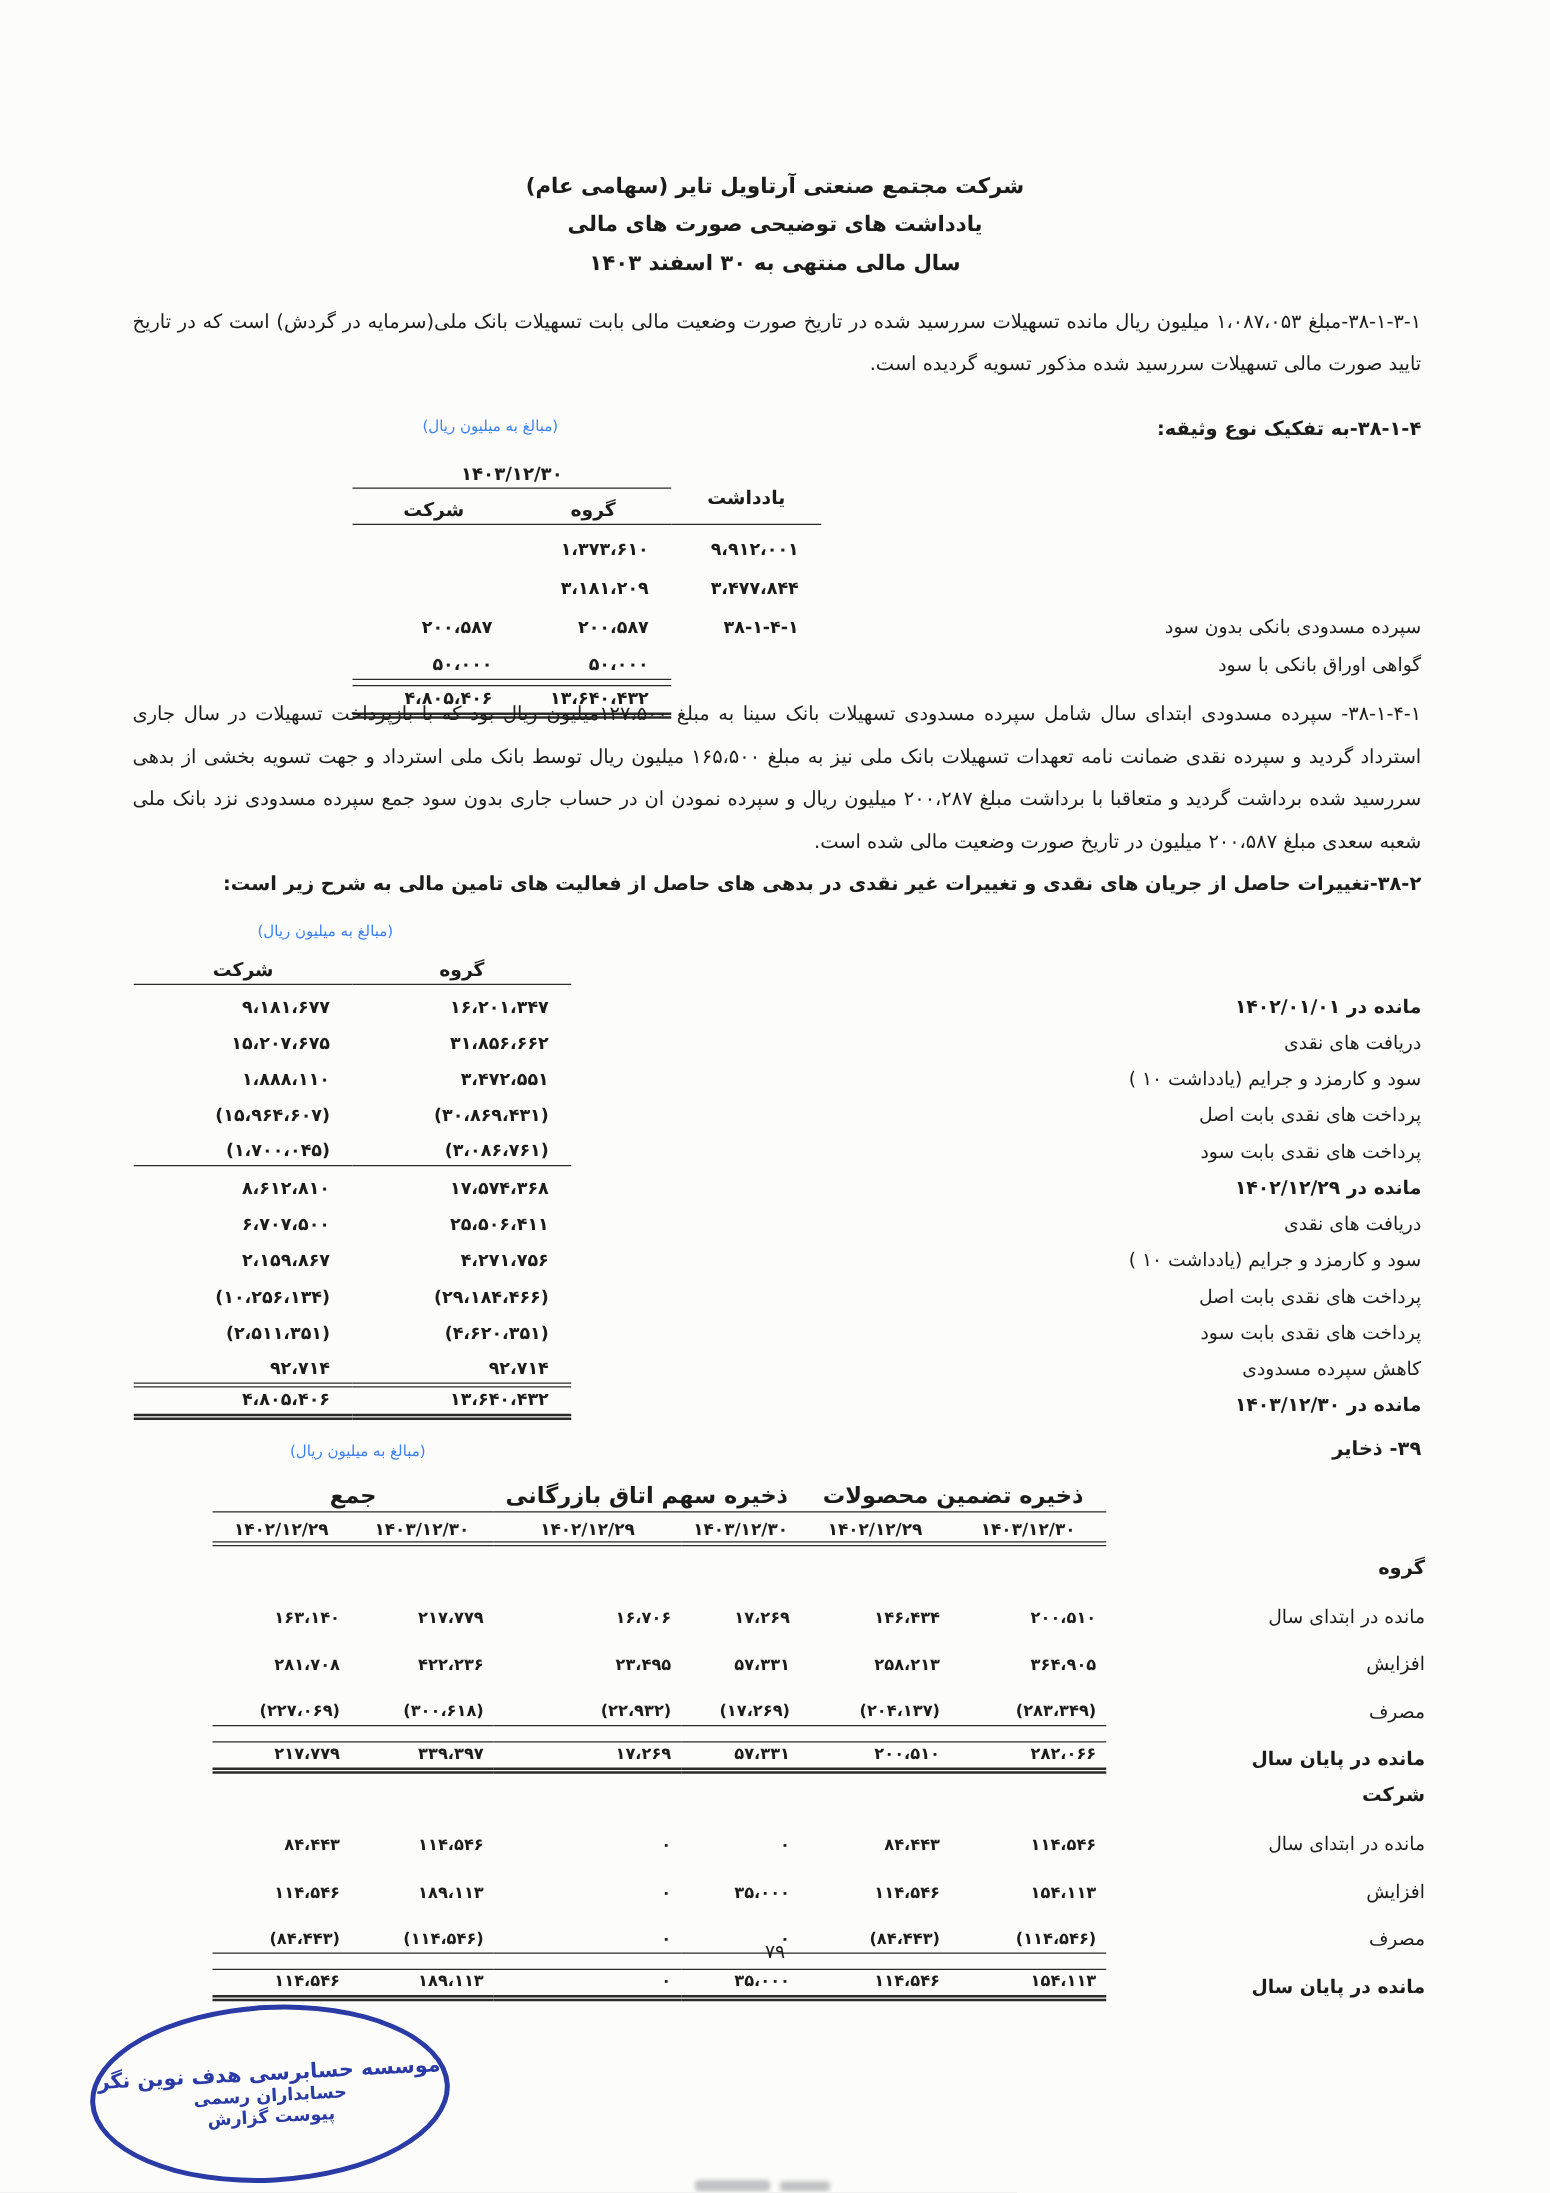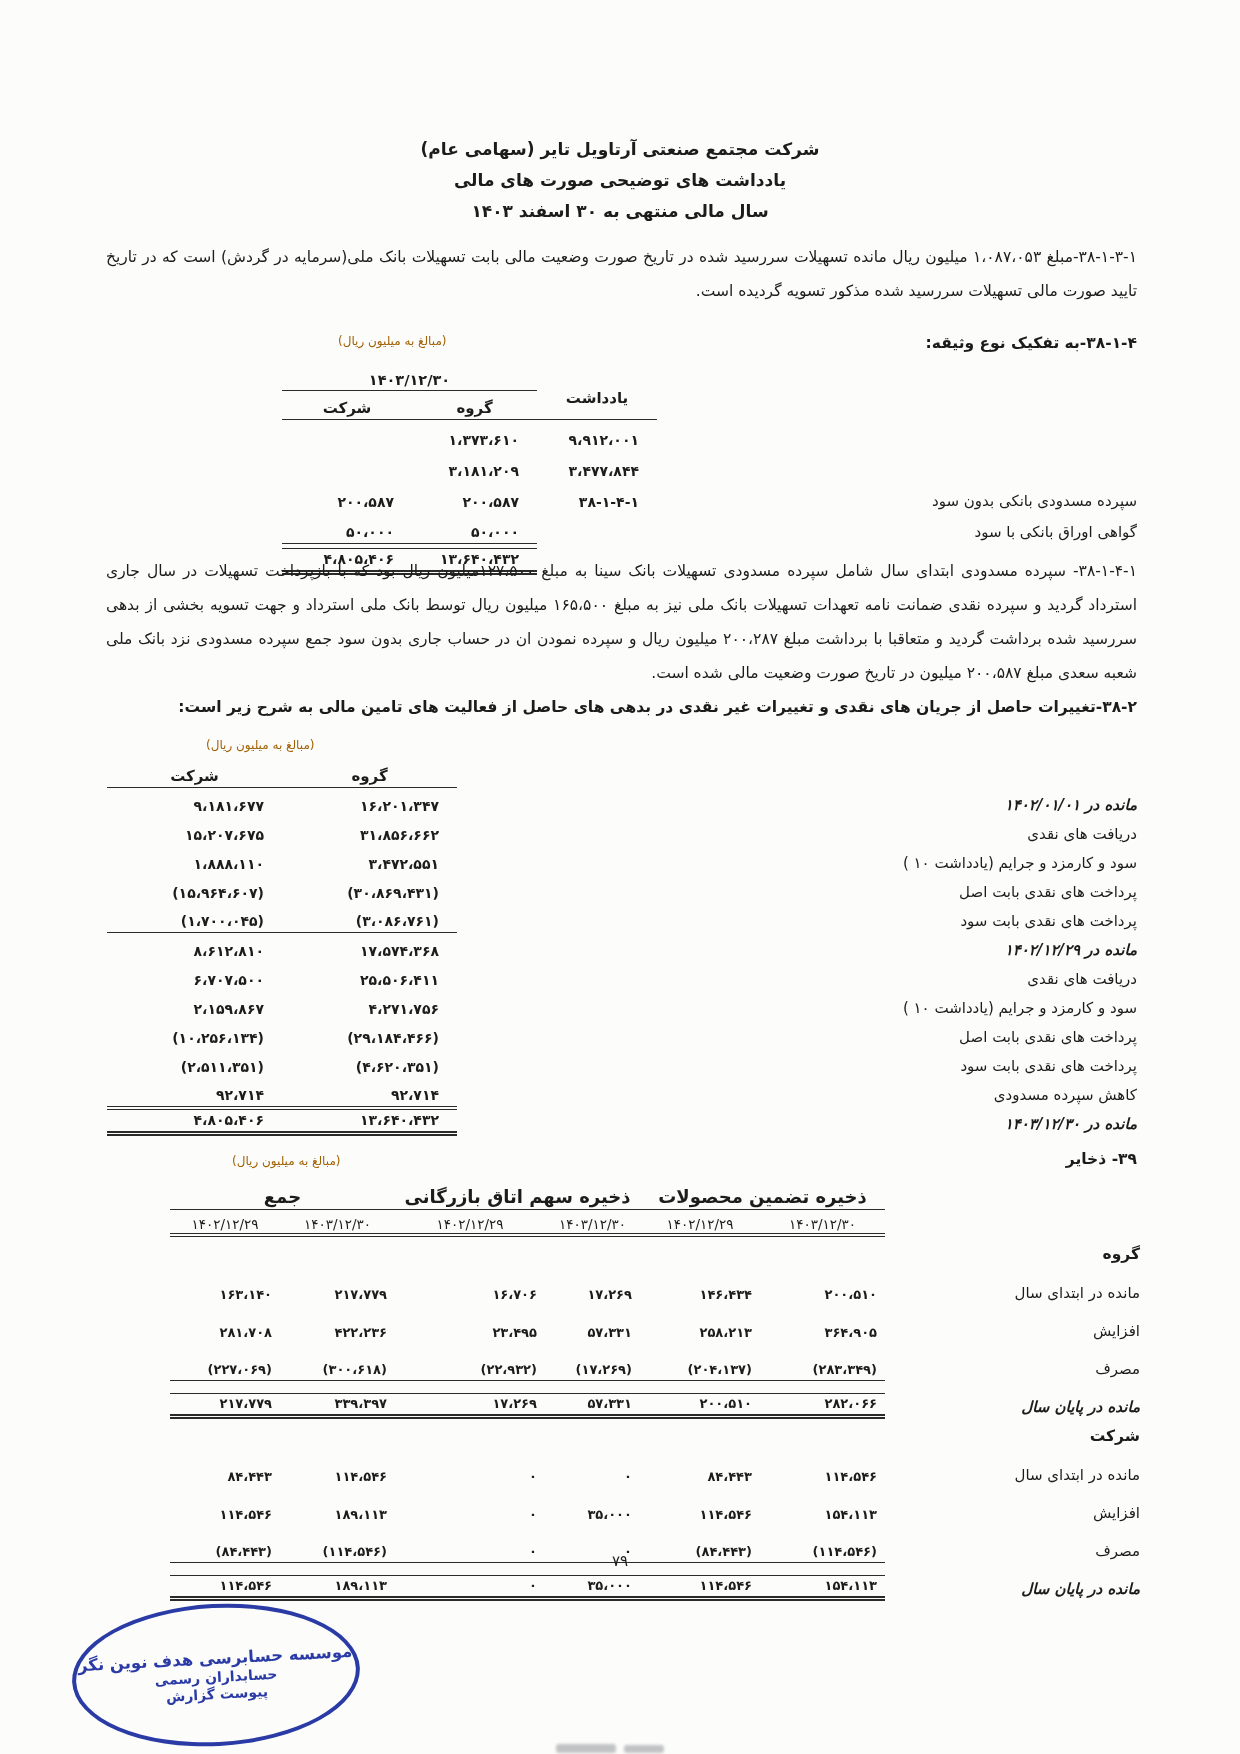--- a/index.html
+++ b/index.html
@@ -14,31 +14,31 @@
   
   .para{position:absolute;right:103px;left:106px;text-align:justify;
         font-size:15.5px;line-height:34px;}
   #para1{top:240px}
   #para2{top:554px}
   
   .sec{position:absolute;right:103px;font-weight:bold;font-size:15.5px;}
   #sec384{top:334px}
   #sec382{top:698px}
   #sec39{top:1150px}
-  .amounts{position:absolute;font-size:12px;color:#a16207;}
+  .amounts{position:absolute;font-size:12px;color:#3b82f6;}
   #am1{left:338px;top:334px}
   #am2{left:206px;top:738px}
   #am3{left:232px;top:1154px}
   
   .tbl{position:absolute;}
   .trow,.hrow{display:grid;align-items:end;}
   .tcell{direction:ltr;text-align:right;font-weight:bold;font-size:14px;
          padding:2px 18px 3px 4px;}
   .tlabel{font-size:15px;padding:2px 0 3px 6px;}
-  .b .tlabel{font-weight:bold;font-style:italic;}
+  .b .tlabel{font-weight:bold;}
   .ru .tcell{border-bottom:1.6px solid #2a2a2a;}
   .tot .tcell{border-top:1.6px solid #2a2a2a;border-bottom:5px double #2a2a2a;}
   .tcell:empty{border:none !important;}
   .colhead{text-align:center;font-weight:bold;font-size:15px;
            border-bottom:1.8px solid #2a2a2a;padding-bottom:2px;}
   
   #t1{right:103px;width:855px;top:362px;}
   #t1 .trow,#t1 .hrow{grid-template-columns:480px 120px 125px 130px;}
   #t1 .trow{min-height:31px;}
   #t1 .hrow{min-height:29px;}
@@ -55,21 +55,21 @@
   #t3 .trow,#t3 .hrow{grid-template-columns:255px 125px 120px 95px 150px 115px 110px;}
   #t3 .trow{min-height:38px;}
   #t3 .tcell{padding:2px 8px 3px 2px;font-size:13px;text-align:right;}
   .ghrow{min-height:28px;}
   .g-span1{grid-column:2/4}
   .g-span2{grid-column:4/6}
   .g-span3{grid-column:6/8}
   .ghead{text-align:center;font-weight:bold;font-size:18px;
          border-bottom:1.8px solid #2a2a2a;padding-bottom:2px;}
   .drow{min-height:27px;}
-  .dhead{text-align:center;font-weight:normal;font-size:13.5px;direction:ltr;
+  .dhead{text-align:center;font-weight:bold;font-size:13.5px;direction:ltr;
          border-bottom:4px double #2a2a2a;padding-bottom:1px;}
   .sectitle{font-weight:bold;font-size:15.5px;text-align:right;
             padding:8px 0 4px 0;}
   
   .pageno{position:absolute;top:1552px;left:0;right:0;text-align:center;
           font-weight:normal;font-size:15px;}
   .stamp{position:absolute;left:72px;top:1604px;width:280px;height:134px;
          border:4.5px solid #2b3ba6;border-radius:50%;transform:rotate(-3deg);
          display:flex;flex-direction:column;justify-content:center;align-items:center;
          color:#2b3ba6;gap:1px;}

